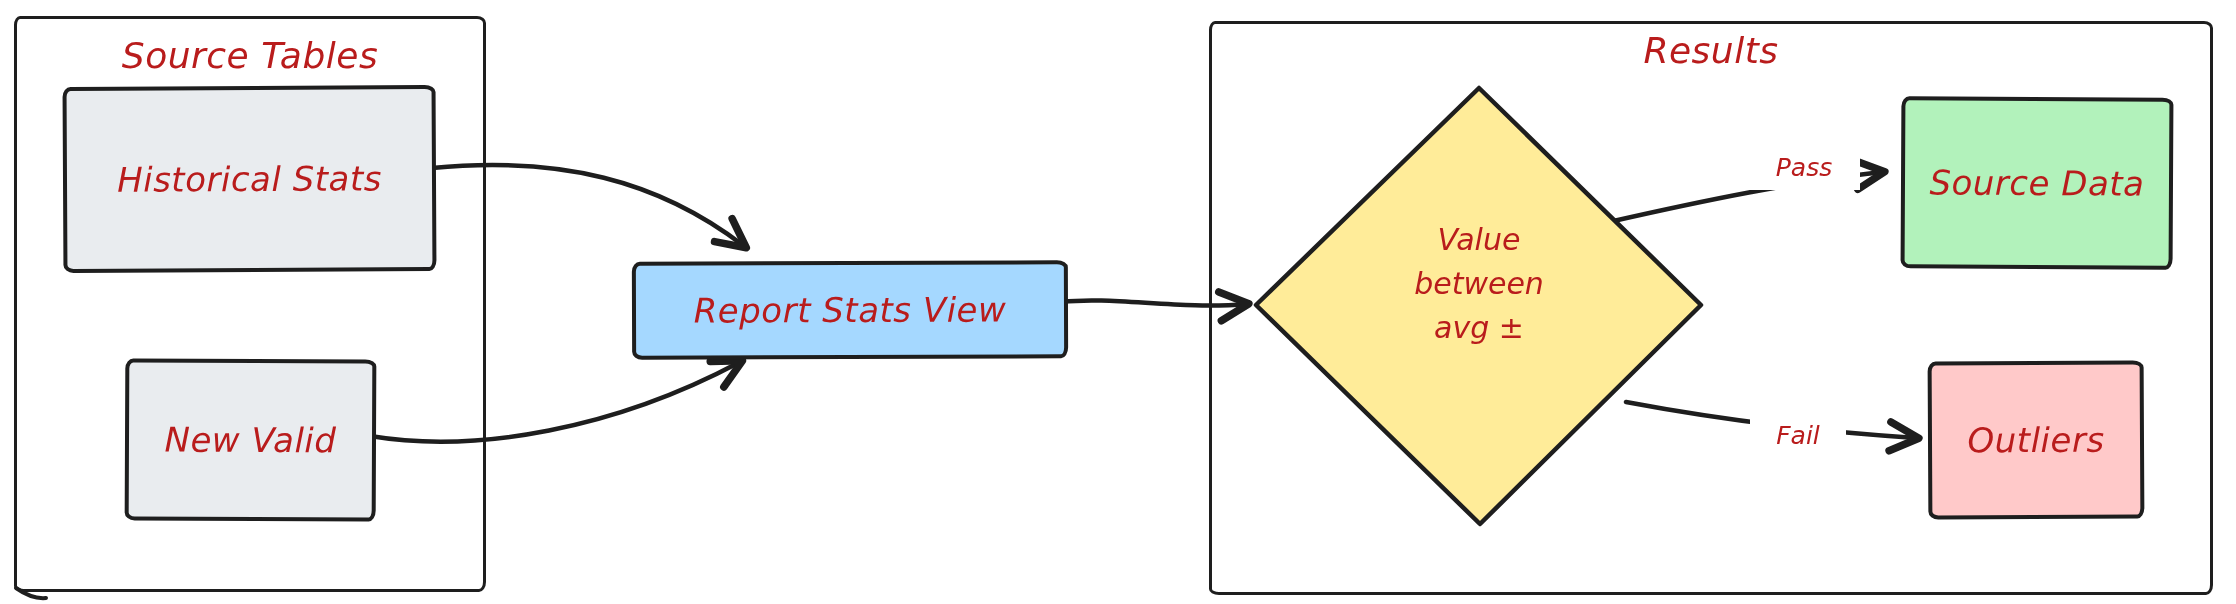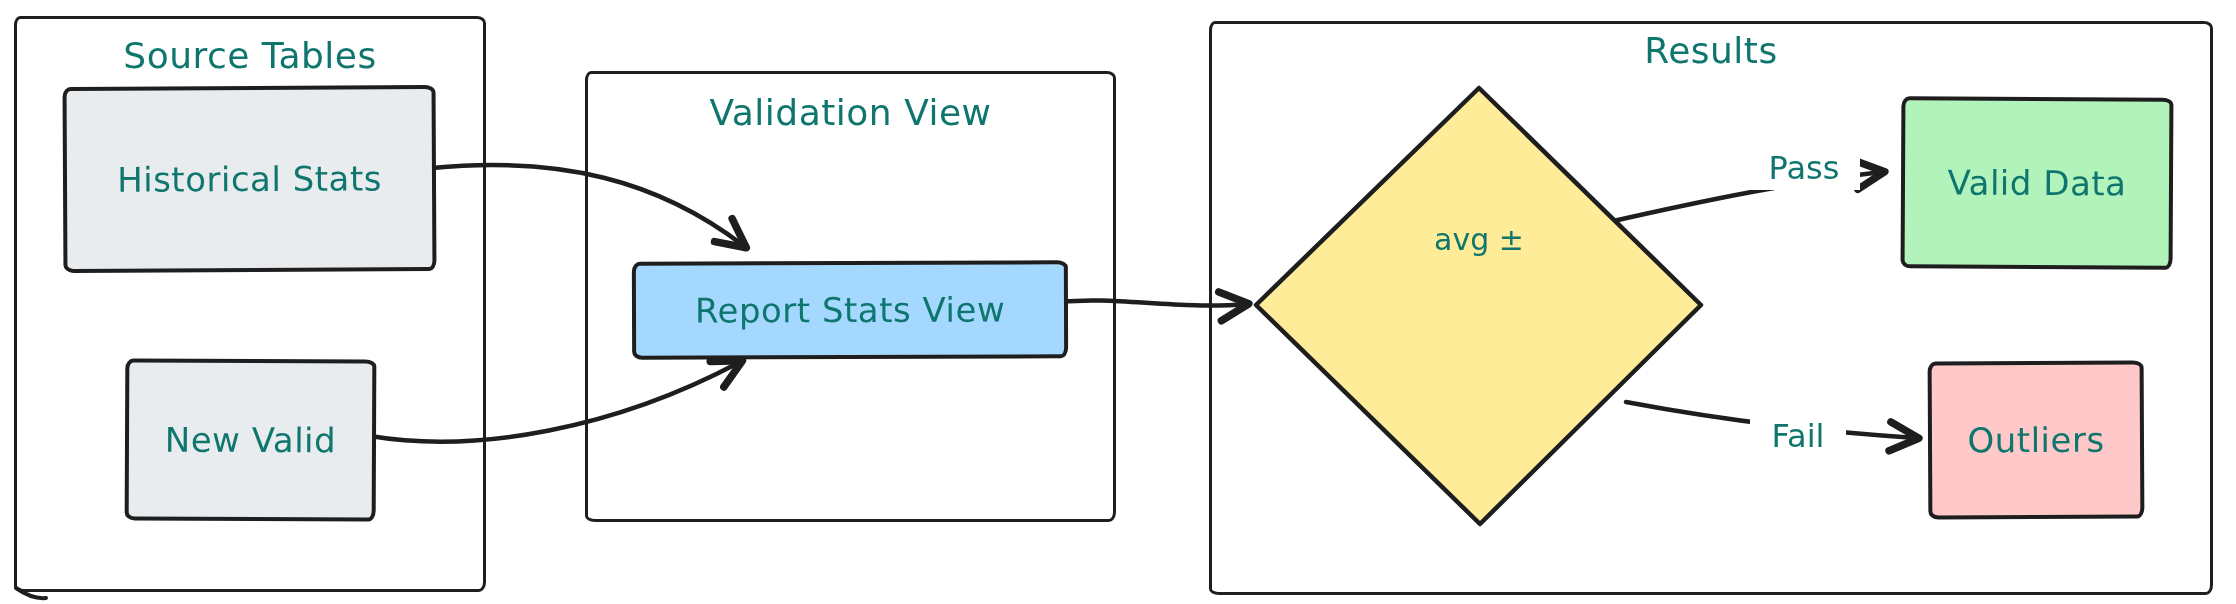--- a/index.html
+++ b/index.html
@@ -2,22 +2,23 @@
 <html><head>
 <meta charset="utf-8">
 <style>
   html, body { margin: 0; padding: 0; background: #ffffff; }
   #canvas {
     position: relative;
     width: 2236px;
     height: 604px;
     background: #ffffff;
     font-family: "DejaVu Sans", sans-serif;
-    color: #0f766e;
+    color: #b91c1c;
     overflow: hidden;
+    font-style: italic;
   }
 
   
   .group {
     position: absolute;
     border: 3px solid #1e1e1e;
     border-radius: 6px 9px 7px 10px / 9px 7px 10px 6px;
     background: transparent;
     z-index: 1;
   }
@@ -77,21 +78,21 @@
     font-size: 30px;
     line-height: 44px;
     z-index: 4;
   }
 
   
   .edge-label {
     position: absolute;
     background: #ffffff;
     text-align: center;
-    font-size: 32px;
+    font-size: 25px;
     line-height: 44px;
     z-index: 4;
   }
   #label-pass { left: 1748px; top: 146px; width: 112px; height: 44px; }
   #label-fail { left: 1750px; top: 414px; width: 96px;  height: 44px; text-align: center; }
 </style>
 </head>
 <body>
 
 <div id="canvas">
@@ -121,38 +122,37 @@
   <div class="group" id="group-source">
     <div class="group-title">Source Tables</div>
   </div>
   <div class="node fill-gray" id="node-historical">
     <span>Historical Stats</span>
   </div>
   <div class="node fill-gray" id="node-newdata">
     <span>New Valid</span>
   </div>
 
-  <div class="group" id="group-validation">
-    <div class="group-title">Validation View</div>
-  </div>
   <div class="node fill-blue" id="node-report">
     <span>Report Stats View</span>
   </div>
 
   <div class="group" id="group-results">
     <div class="group-title">Results</div>
   </div>
 
   <div id="diamond-label">
+    <div>Value</div>
+    <div>between</div>
     <div>avg ±</div>
   </div>
 
   <div class="edge-label" id="label-pass">Pass</div>
   <div class="edge-label" id="label-fail">Fail</div>
 
   <div class="node fill-green" id="node-valid">
-    <span>Valid Data</span>
+    <span>Source Data</span>
   </div>
   <div class="node fill-red" id="node-outliers">
     <span>Outliers</span>
   </div>
 
 </div>
 
 </body></html>

